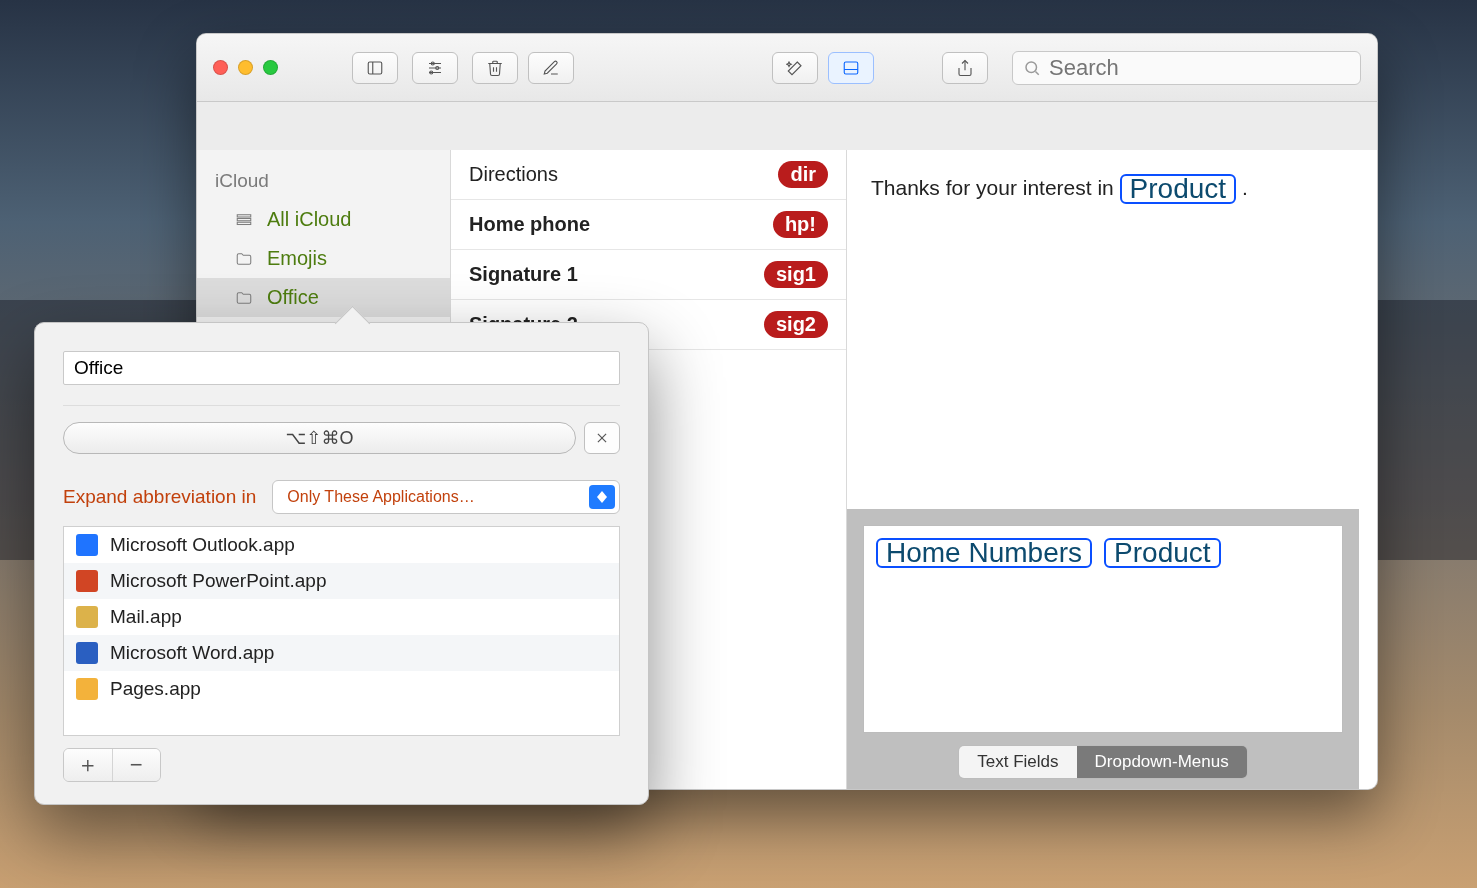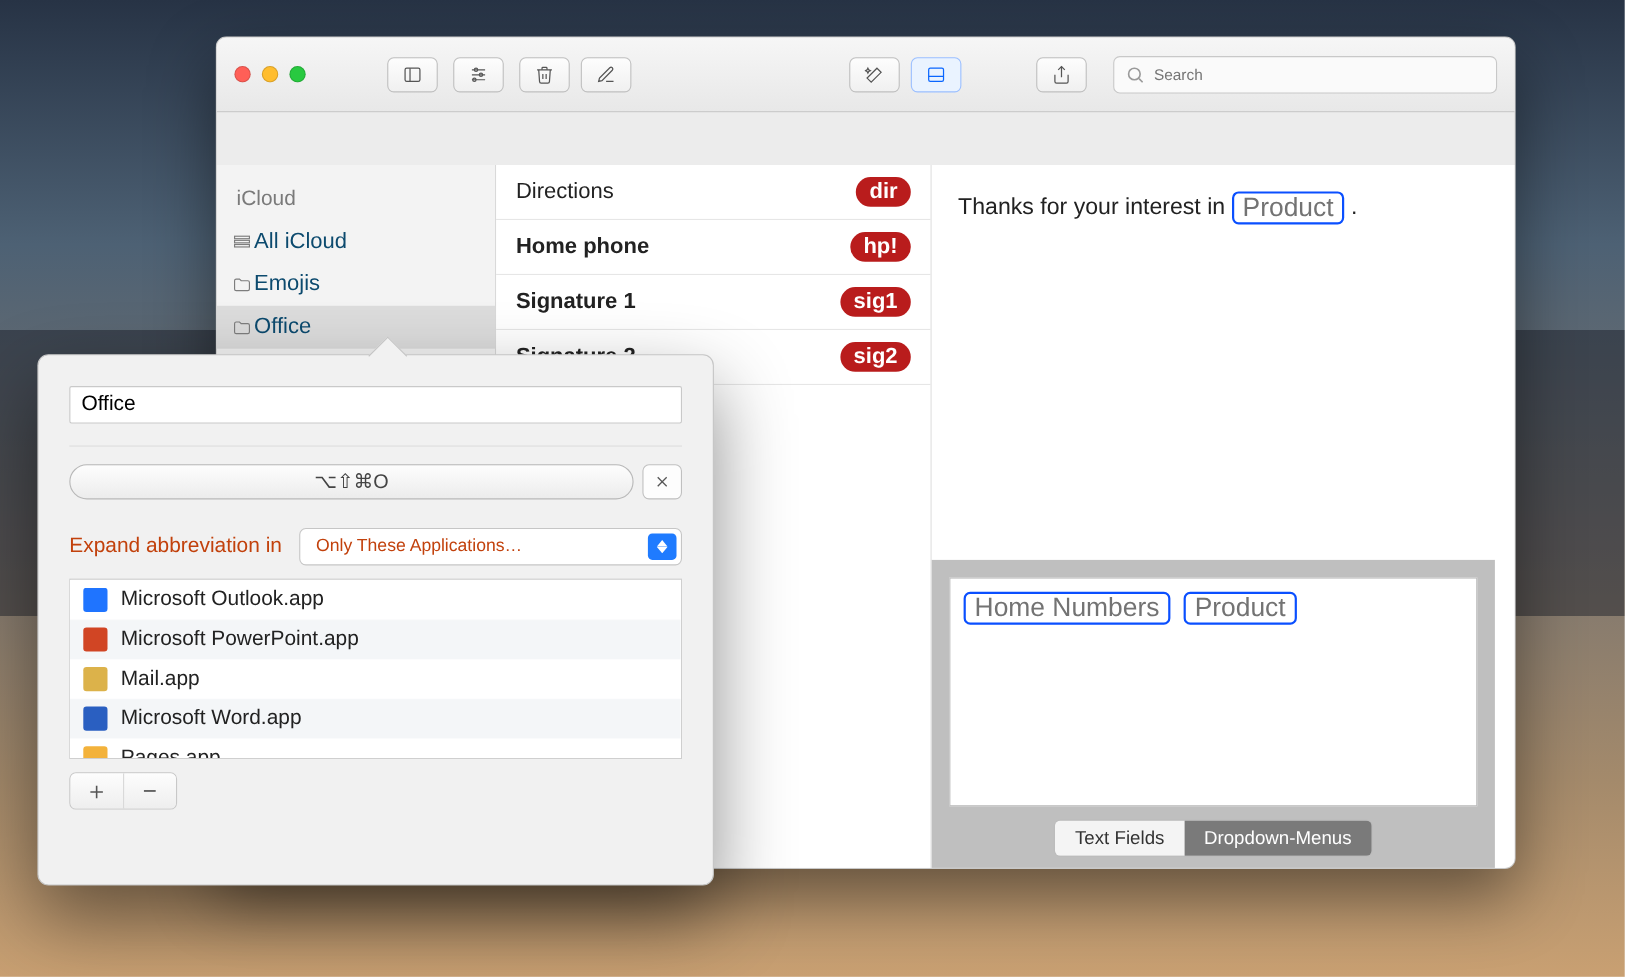--- a/index.html
+++ b/index.html
@@ -25,38 +25,38 @@
   .tbar-group{display:flex;gap:10px}
   .tbar-btn{
     width:46px;height:32px;border:1px solid #c0c0c0;border-radius:6px;background:linear-gradient(#fdfdfd,#f0f0f0);
     display:flex;align-items:center;justify-content:center;color:#555;cursor:pointer;
   }
   .tbar-btn.active{background:#eaf3ff;color:#0a66ff;border-color:#9bbfff}
   .tbar-btn svg{width:18px;height:18px;stroke:currentColor;fill:none;stroke-width:1.5}
   .tbar-spacer{flex:0 0 170px}
   .searchwrap{flex:1;display:flex;align-items:center;height:34px;border:1px solid #c8c8c8;border-radius:6px;background:#fafafa;padding:0 10px;gap:8px;margin-left:10px}
   .searchwrap svg{width:18px;height:18px;stroke:#9a9a9a;fill:none;stroke-width:2}
-  .searchwrap input{border:none;background:transparent;outline:none;font-size:14px;flex:1;color:#666}
+  .searchwrap input{border:none;background:transparent;outline:none;font-size:22px;flex:1;color:#666}
 
   .body { position:absolute; top:68px; left:0; right:0; bottom:0;margin-top:48px; }
 
   .sidebar { position:absolute; left:0; top:0; width:254px; bottom:0; background:#f3f3f3; border-right:1px solid #d9d9d9; padding-top:16px;}
   .sb-group-title { font-size:19px; color:#7a7a7a; padding:4px 18px 8px; }
-  .sb-item { display:flex; align-items:center; padding:8px 12px; font-size:20px; color:#0c4a6e; cursor:pointer;}
+  .sb-item { display:flex; align-items:center; gap:12px; padding:8px 36px; font-size:20px; color:#4d7c0f; cursor:pointer;}
   .sb-item svg{width:22px;height:18px;stroke:#7d7d7d;fill:none;stroke-width:1.4}
   .sb-item.selected{background:#dcdcdc}
 
   .snippetlist { position:absolute; left:254px; top:0; width:396px; bottom:0; background:#fff; border-right:1px solid #d9d9d9;}
   .snip-row{display:flex;align-items:center;justify-content:space-between;padding:0 18px;height:50px;border-bottom:1px solid #e6e6e6;font-size:20px;color:#222;cursor:pointer}
   .snip-row.selected{background:#e1e1e1;font-weight:600}
   .abbrev{background:#b91c1c;color:#fff;border-radius:14px;padding:2px 12px;font-weight:700;font-size:20px}
 
   .content { position:absolute; left:650px; right:0; top:0; bottom:0; background:#fff; }
   .expansion{padding:24px 24px 0;font-size:21px;color:#222}
-  .token{display:inline-block;border:2px solid #0a4fff;border-radius:6px;padding:0 8px;color:#737373;font-size:24px;line-height:26px;vertical-align:middle;background:#fff}
+  .token{display:inline-block;border:2px solid #0a4fff;border-radius:6px;padding:0 8px;color:#0c4a6e;font-size:28px;line-height:26px;vertical-align:middle;background:#fff}
 
   .bottom-panel{position:absolute;left:0;right:18px;bottom:0;height:280px;background:#bfbfbf;padding:16px 16px 10px}
   .tokens-box{background:#fff;border:1px solid #bcbcbc;height:208px;padding:12px;display:flex;gap:12px;align-items:flex-start}
   .seg{margin-top:12px;display:flex;justify-content:center}
   .seg-inner{display:flex;border:1px solid #bcbcbc;border-radius:6px;overflow:hidden}
   .seg-btn{padding:6px 18px;font-size:17px;background:#f4f4f4;cursor:pointer;color:#333}
   .seg-btn.selected{background:#7a7a7a;color:#fff}
 
   
   .popover{
@@ -71,21 +71,21 @@
   .name-input{width:100%;height:34px;border:1px solid #c9c9c9;background:#fff;padding:0 10px;font-size:19px;border-radius:2px;outline:none}
   .hr{border:none;border-top:1px solid #ddd;margin:20px 0 16px}
   .shortcut-row{display:flex;gap:8px;align-items:center}
   .shortcut-box{flex:1;height:32px;border:1px solid #b8b8b8;border-radius:16px;background:linear-gradient(#fdfdfd,#ececec);text-align:center;font-size:18px;color:#444;display:flex;align-items:center;justify-content:center}
   .clear-kb{width:36px;height:32px;border:1px solid #c0c0c0;border-radius:6px;background:#fdfdfd;display:flex;align-items:center;justify-content:center;color:#555;cursor:pointer}
   .clear-kb svg{width:14px;height:14px;stroke:currentColor;stroke-width:2;fill:none}
   .expand-row{display:flex;align-items:center;gap:16px;margin-top:26px;font-size:19px;color:#c2410c}
   .select{position:relative;flex:1;height:34px;border:1px solid #c6c6c6;border-radius:6px;background:#fff;display:flex;align-items:center;padding:0 36px 0 14px;font-size:16px;cursor:pointer}
   .select .chev{position:absolute;right:4px;top:4px;bottom:4px;width:26px;border-radius:4px;background:#1f7bff;display:flex;flex-direction:column;align-items:center;justify-content:center}
   .select .chev svg{width:10px;height:6px;fill:#fff}
-  .applist{margin-top:12px;border:1px solid #cfcfcf;background:#fff;height:164px;overflow:auto}
+  .applist{margin-top:12px;border:1px solid #cfcfcf;background:#fff;height:210px;overflow:auto}
   .app-row{display:flex;align-items:center;gap:12px;padding:7px 12px;font-size:19px;color:#222;cursor:pointer}
   .app-row:nth-child(even){background:#f4f6f8}
   .app-icon{width:22px;height:22px;border-radius:3px;display:inline-block}
   .ic-out{background:#1f74ff}.ic-ppt{background:#d14524}.ic-mail{background:#dcb24a}.ic-word{background:#2a5fc1}.ic-pages{background:#f3b23b}
   .addremove{margin-top:12px;display:flex;border:1px solid #c8c8c8;border-radius:6px;overflow:hidden;width:98px}
   .ar-btn{flex:1;height:32px;background:linear-gradient(#fdfdfd,#eee);display:flex;align-items:center;justify-content:center;cursor:pointer;font-size:22px;color:#555}
   .ar-btn:first-child{border-right:1px solid #d4d4d4}
 </style>
 </head>
 <body>

